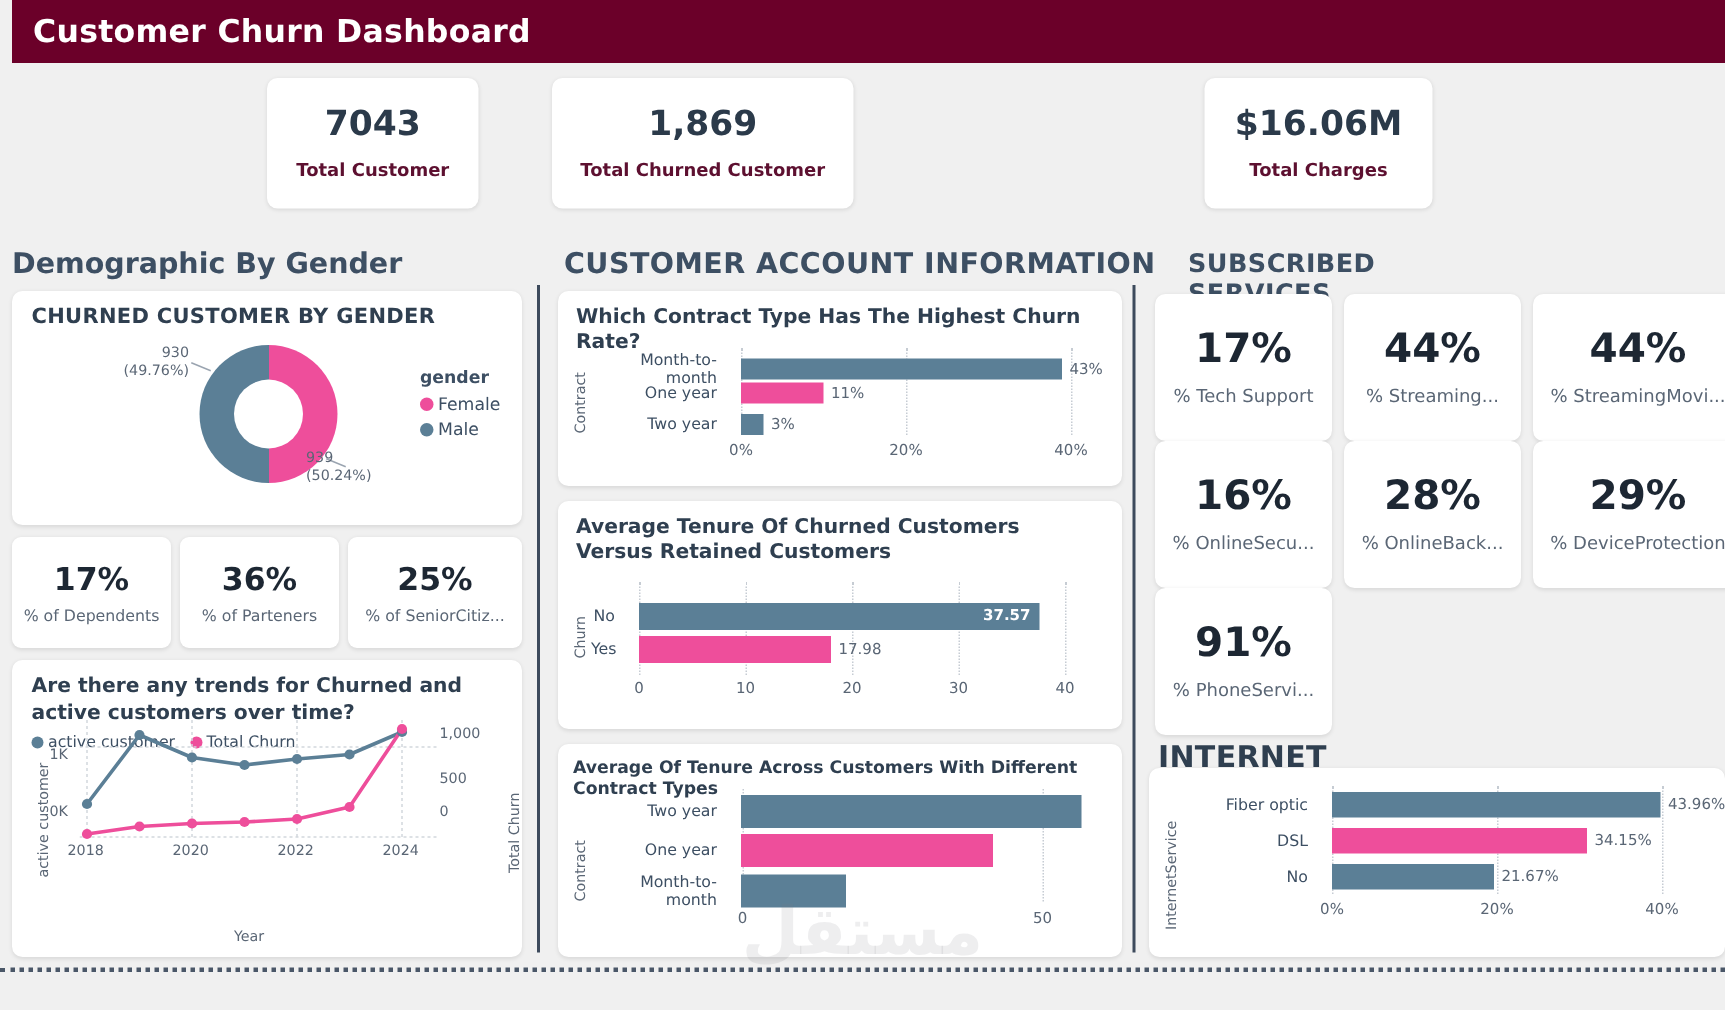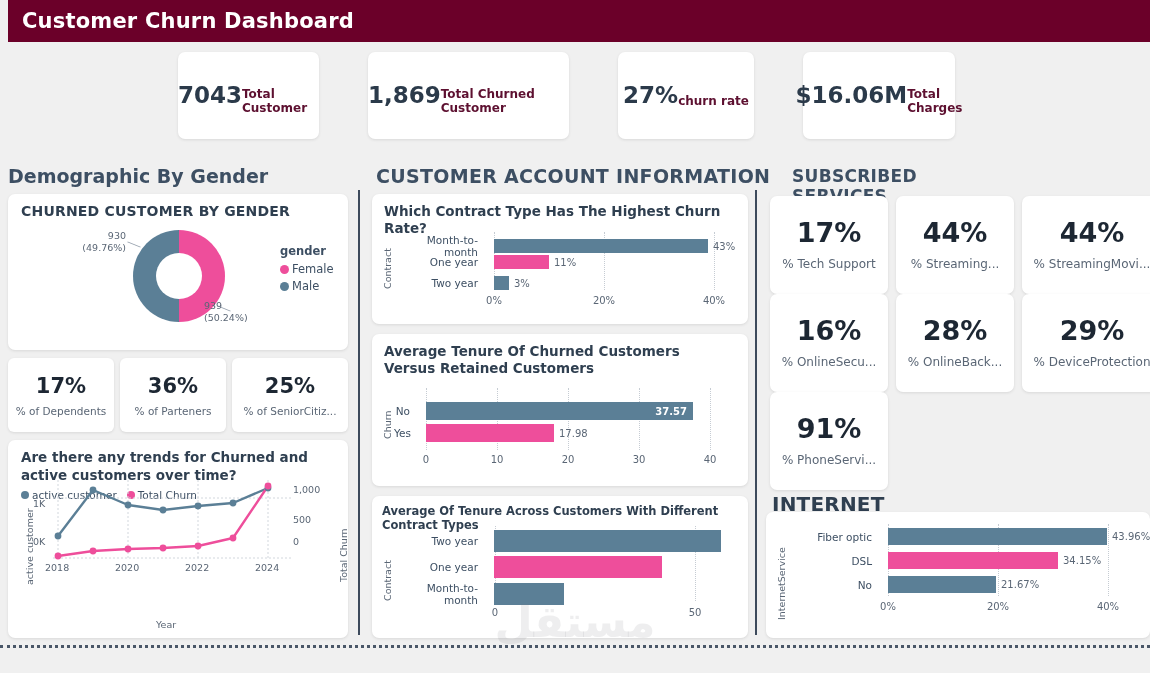--- a/index.html
+++ b/index.html
@@ -19,21 +19,21 @@
   }
   .header-title {
     color: #ffffff; font-size: 21px; font-weight: bold;
     letter-spacing: .2px; padding-left: 14px;
   }
 
   
   .kpi-row { position: absolute; left: 0; top: 52px; width: 1150px; height: 92px; }
   .kpi-card {
     position: absolute; top: 0; background: #fff; border-radius: 7px;
-    height: 87px; display: flex; flex-direction: row;
+    height: 87px; display: flex; flex-direction: column;
     align-items: center; justify-content: center;
     box-shadow: 0 1px 3px rgba(0,0,0,.10);
   }
   .kpi-value { font-size: 23px; font-weight: bold; color: #2b3a4a; line-height: 1.1; }
   .kpi-label { font-size: 12px; font-weight: bold; color: #5d1030; margin-top: 10px; }
 
   
   .sect-title { position: absolute; color: #3d4f63; font-weight: bold; }
   .t-demo  { left: 8px;  top: 165px; font-size: 19px; }
   .t-cust  { left: 376px; top: 165px; font-size: 19px; letter-spacing: .3px; }
@@ -144,24 +144,20 @@
 
   <div class="kpi-row">
     <div class="kpi-card" style="left:178px;width:141px;">
       <div class="kpi-value">7043</div>
       <div class="kpi-label">Total Customer</div>
     </div>
     <div class="kpi-card" style="left:368px;width:201px;">
       <div class="kpi-value">1,869</div>
       <div class="kpi-label">Total Churned Customer</div>
     </div>
-    <div class="kpi-card" style="left:618px;width:136px;">
-      <div class="kpi-value">27%</div>
-      <div class="kpi-label">churn rate</div>
-    </div>
     <div class="kpi-card" style="left:803px;width:152px;">
       <div class="kpi-value">$16.06M</div>
       <div class="kpi-label">Total Charges</div>
     </div>
   </div>
 
   <div class="sect-title t-demo">Demographic By Gender</div>
   <div class="sect-title t-cust">CUSTOMER ACCOUNT INFORMATION</div>
   <div class="sect-title t-subs">SUBSCRIBED SERVICES</div>
 

